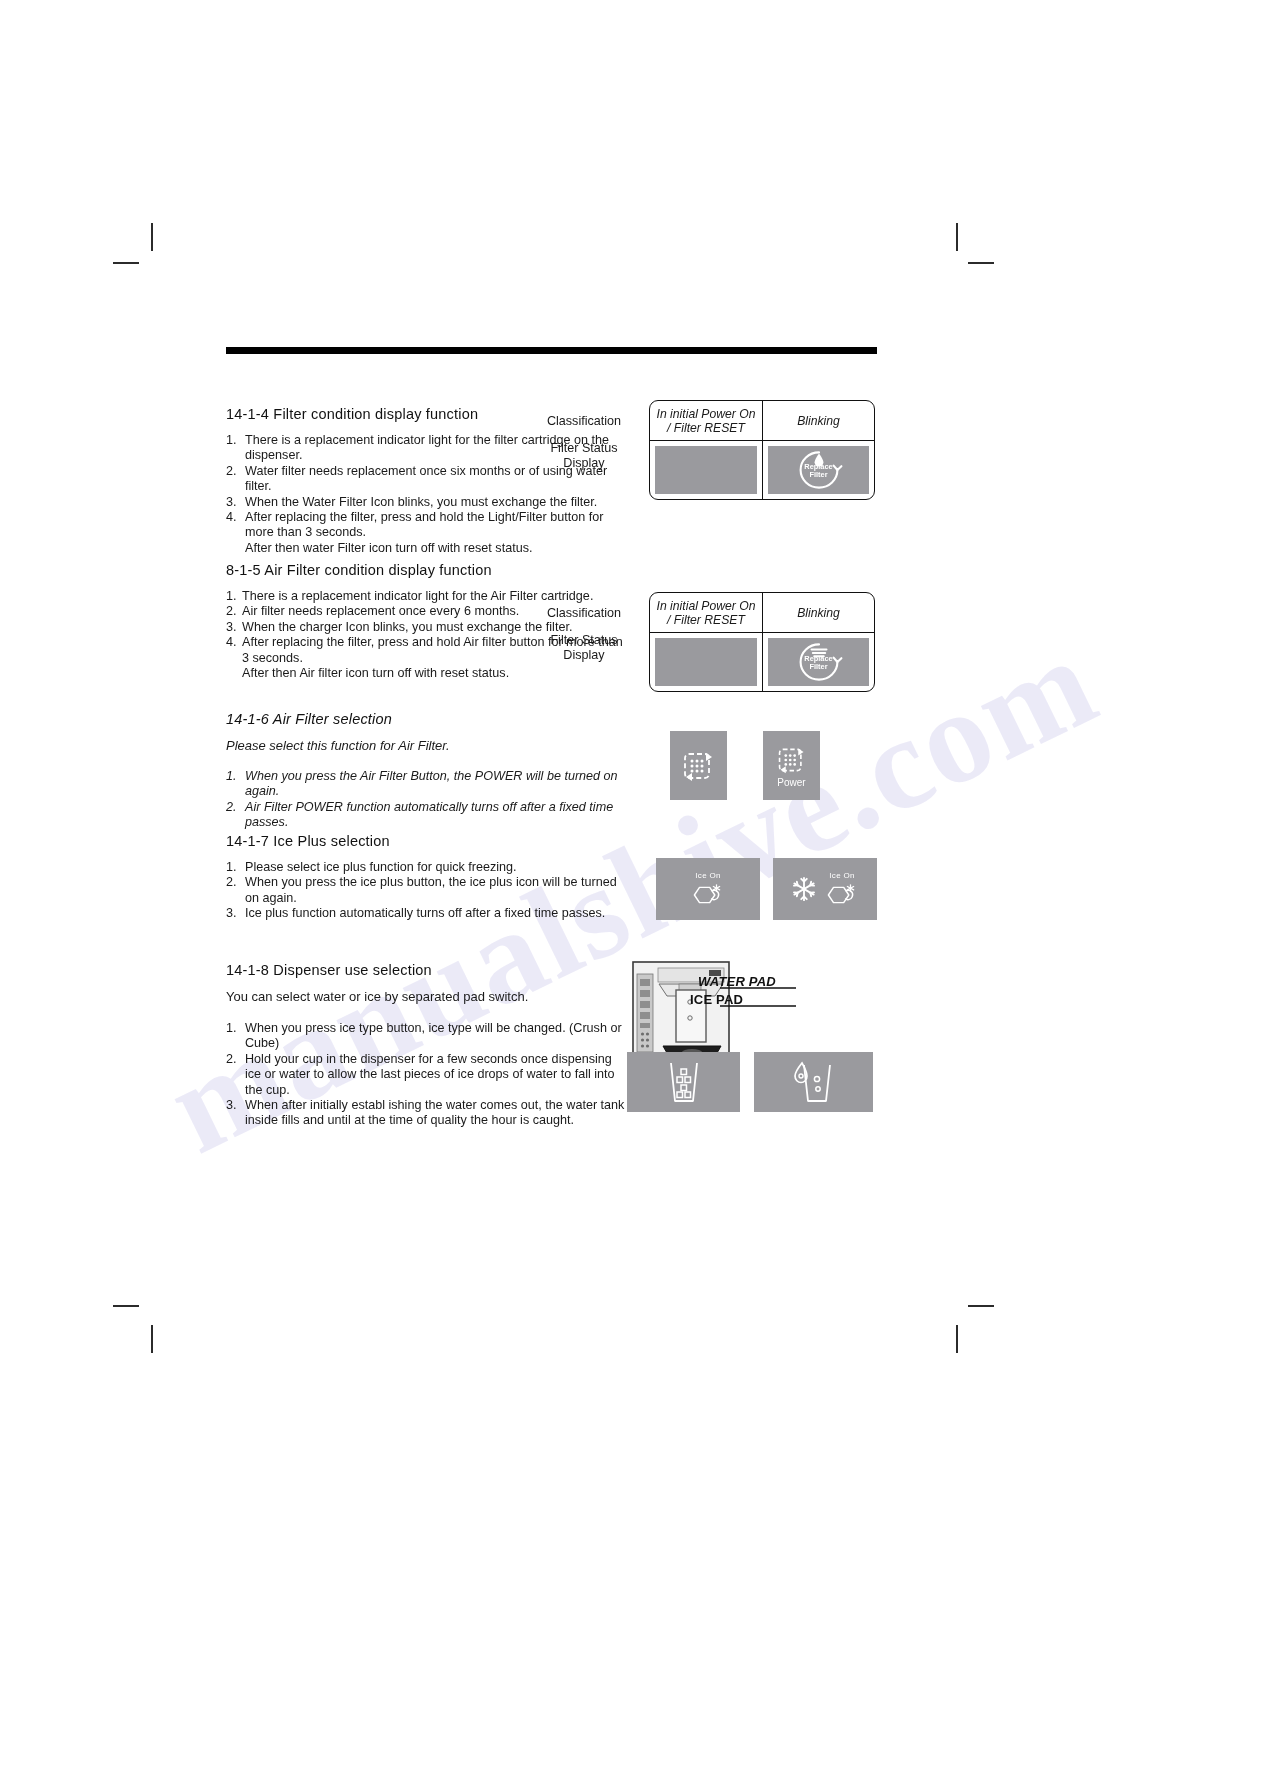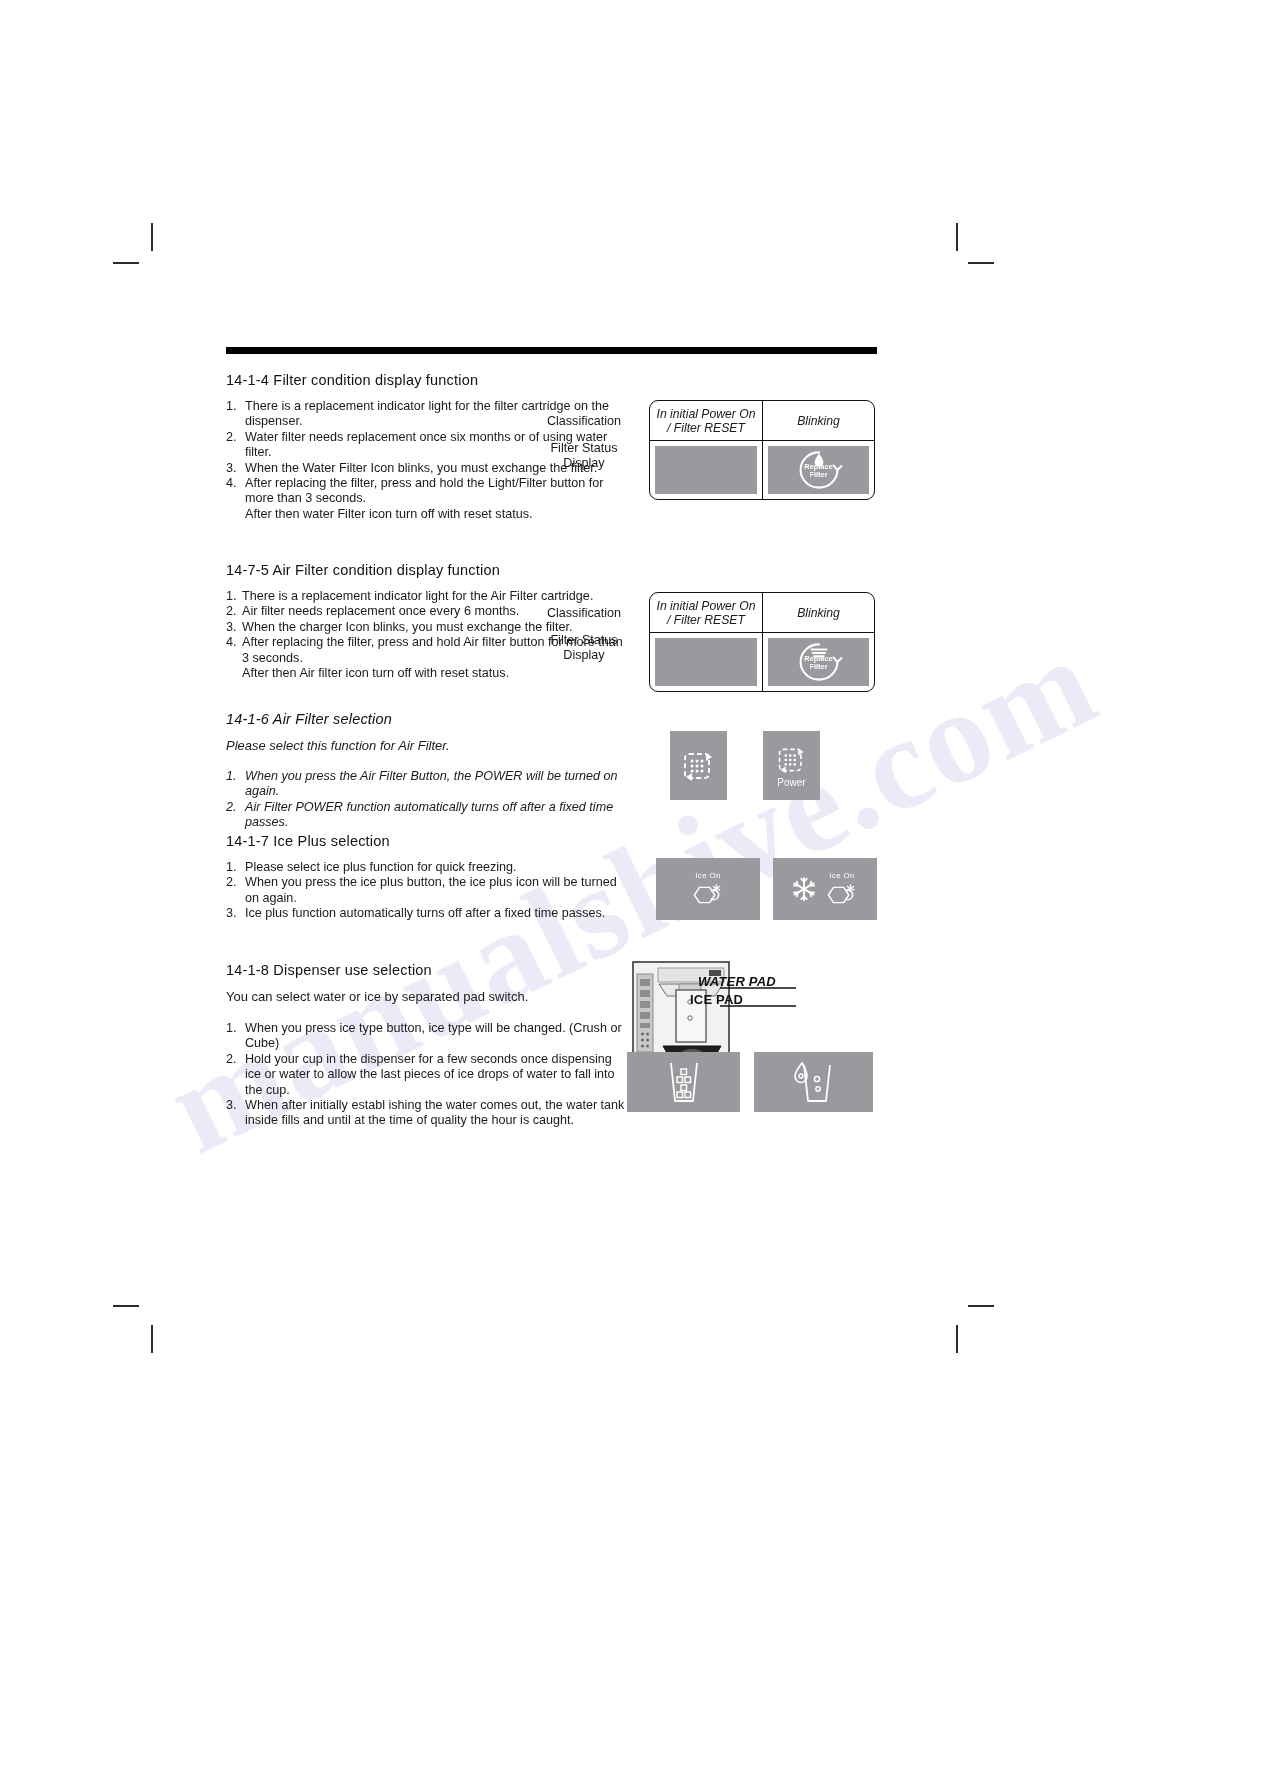--- a/index.html
+++ b/index.html
@@ -91,21 +91,21 @@
   <div class="regmark rm-h" style="left:968px;top:262px;"></div>
   <div class="regmark rm-h" style="left:113px;top:1305px;"></div>
   <div class="regmark rm-v" style="left:151px;top:1325px;"></div>
   <div class="regmark rm-h" style="left:968px;top:1305px;"></div>
   <div class="regmark rm-v" style="left:956px;top:1325px;"></div>
 
   <div class="watermark">manualshive.com</div>
 
   <div class="toprule"></div>
 
-  <div class="sec" style="left:226px;top:372px;width:400px;">
+  <div class="sec" style="left:226px;top:406px;width:400px;">
     <div class="sec-title">14-1-4 Filter condition display function</div>
     <ol class="list">
       <li>
           <span class="num">1.</span>
           <span class="cont">There is a replacement indicator light for the filter cartridge on the dispenser.</span>
         </li>
       <li>
           <span class="num">2.</span>
           <span class="cont">Water filter needs replacement once six months or of using water filter.</span>
         </li>
@@ -155,21 +155,21 @@
                 <span>Filter</span>
               </div>
             </div>
           </div>
         </div>
       </div>
     </div>
   </div>
 
   <div class="sec" style="left:226px;top:562px;width:400px;">
-    <div class="sec-title">14-7-5 Air Filter condition display function</div>
+    <div class="sec-title">8-1-5 Air Filter condition display function</div>
     <ol class="list tight">
       <li style="padding-left:16px;">
           <span class="num">1.</span>
           <span class="cont">There is a replacement indicator light for the Air Filter cartridge.</span>
         </li>
       <li style="padding-left:16px;">
           <span class="num">2.</span>
           <span class="cont">Air filter needs replacement once every 6 months.</span>
         </li>
       <li style="padding-left:16px;">

